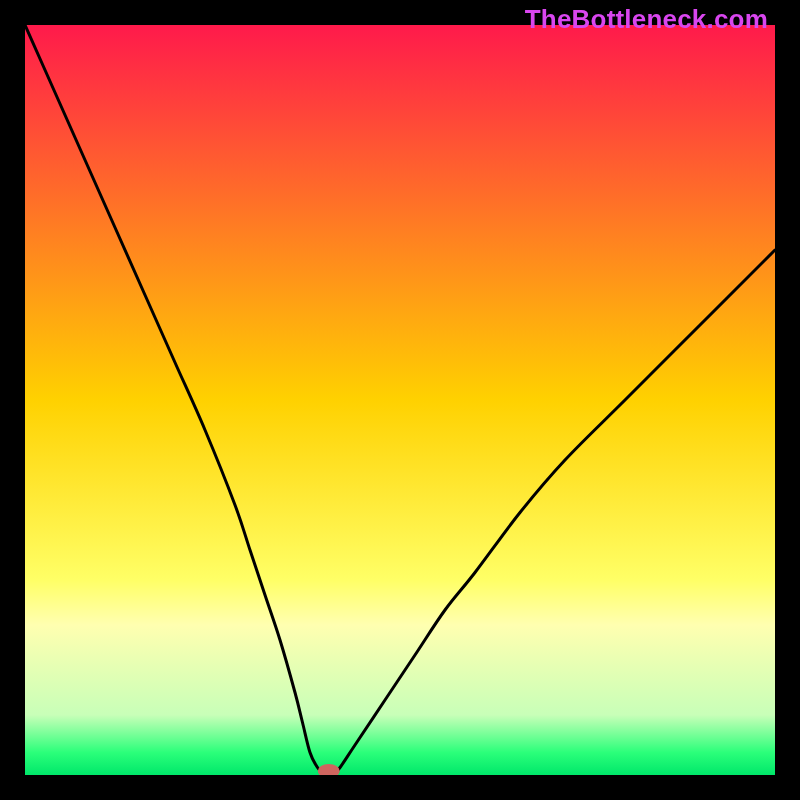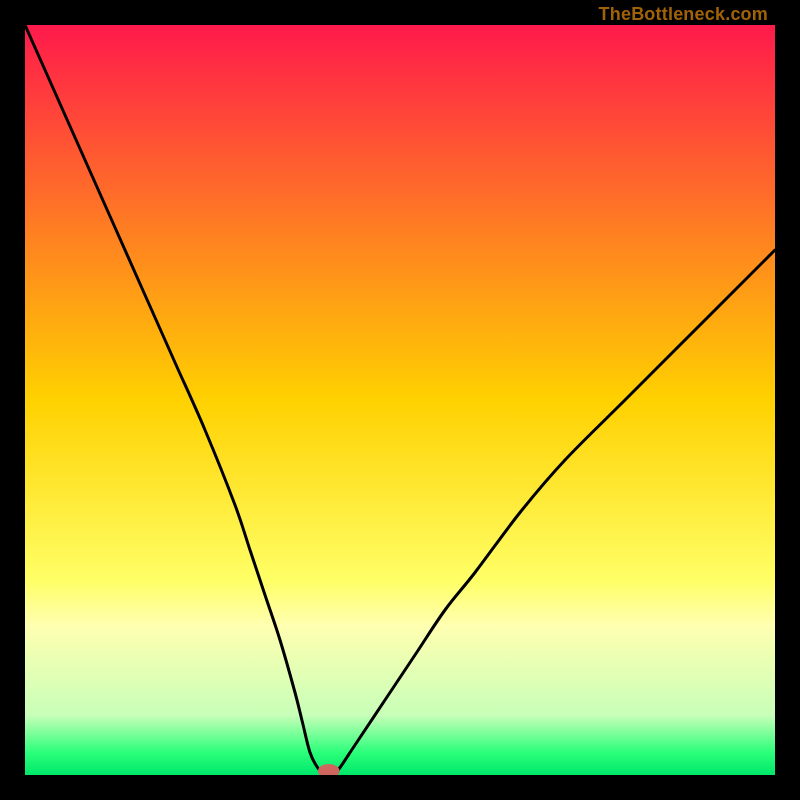--- a/index.html
+++ b/index.html
@@ -17,23 +17,23 @@
     top: 25px;
     width: 750px;
     height: 750px;
     background: #fff;
     box-sizing: border-box;
   }
   .watermark {
     position: absolute;
     top: 4px;
     right: 32px;
-    font-size: 18px;
+    font-size: 26px;
     font-weight: 600;
-    color: #a16207;
+    color: #d946ef;
     letter-spacing: 0.2px;
   }
   svg {
     display: block;
   }
 </style>
 </head>
 <body>
 
 <div class="frame">

